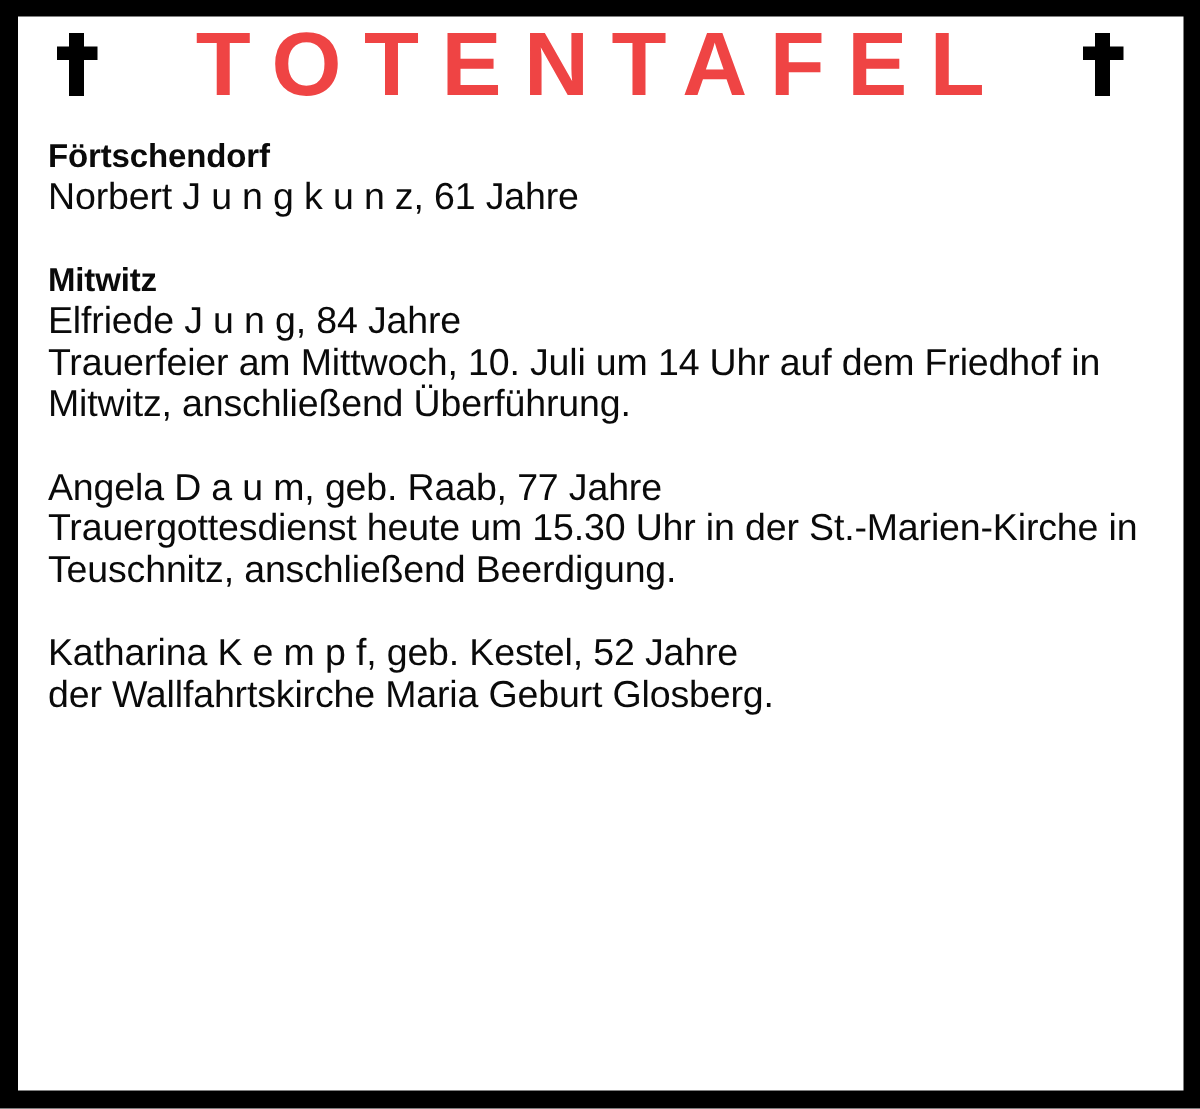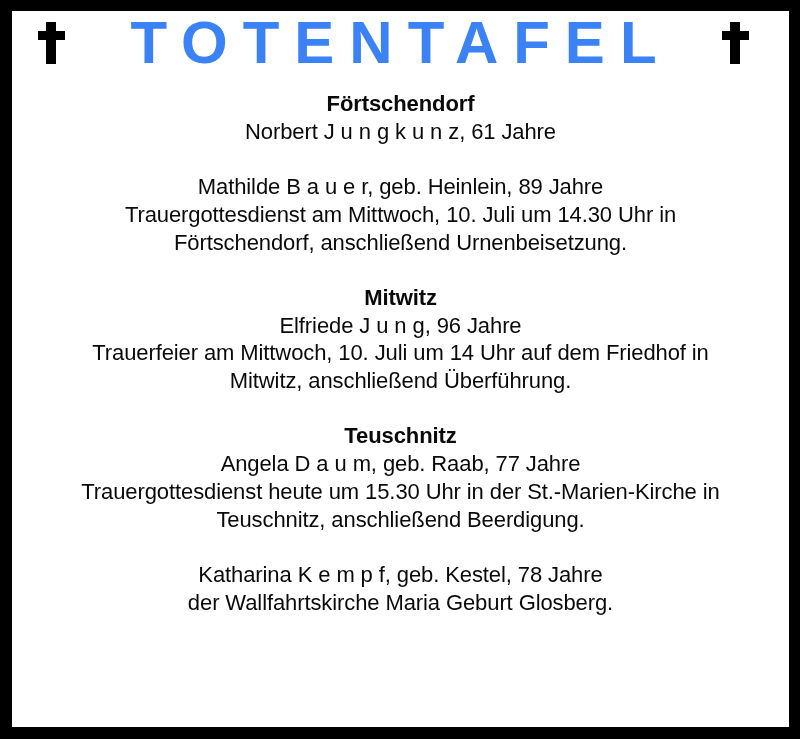--- a/index.html
+++ b/index.html
@@ -32,21 +32,21 @@
   }
   .title {
     flex: 1;
     margin: 0;
     text-align: center;
     font-size: 60px;
     font-weight: bold;
     letter-spacing: 0.25em;
     margin-right: -0.25em; 
     white-space: nowrap;
-    color: #3b82f6;
+    color: #ef4444;
   }
   
   .cross {
     position: relative;
     width: 27px;
     height: 42px;
     flex: 0 0 auto;
     margin-top: 2px;
   }
   .cross::before {
@@ -73,77 +73,70 @@
   }
   .town {
     margin: 0;
     font-size: 22px;
     line-height: 27.7px;
     font-weight: bold;
     letter-spacing: -0.1px;
     white-space: nowrap;
   }
   .line {
-    font-size: 22px;
+    font-size: 25px;
     line-height: 27.7px;
     letter-spacing: -0.1px;
     white-space: nowrap;
   }
   .entry {
     margin-bottom: 27.7px; 
   }
   section {
     margin: 0;
-    text-align: center;
   }
 </style>
 </head>
 <body>
 
 <div class="board">
 
   <div class="masthead">
     <span class="cross"></span>
     <h1 class="title">TOTENTAFEL</h1>
     <span class="cross"></span>
   </div>
 
   <div class="content">
 
     <section>
       <h2 class="town">Förtschendorf</h2>
       <div class="entry">
         <div class="line">Norbert J u n g k u n z, 61 Jahre</div>
       </div>
-      <div class="entry">
-        <div class="line">Mathilde B a u e r, geb. Heinlein, 89 Jahre</div>
-        <div class="line">Trauergottesdienst am Mittwoch, 10. Juli um 14.30 Uhr in</div>
-        <div class="line">Förtschendorf, anschließend Urnenbeisetzung.</div>
-      </div>
     </section>
 
     <section>
       <h2 class="town">Mitwitz</h2>
       <div class="entry">
-        <div class="line">Elfriede J u n g, 96 Jahre</div>
+        <div class="line">Elfriede J u n g, 84 Jahre</div>
         <div class="line">Trauerfeier am Mittwoch, 10. Juli um 14 Uhr auf dem Friedhof in</div>
         <div class="line">Mitwitz, anschließend Überführung.</div>
       </div>
     </section>
 
     <section>
-      <h2 class="town">Teuschnitz</h2>
       <div class="entry">
         <div class="line">Angela D a u m, geb. Raab, 77 Jahre</div>
         <div class="line">Trauergottesdienst heute um 15.30 Uhr in der St.-Marien-Kirche in</div>
         <div class="line">Teuschnitz, anschließend Beerdigung.</div>
       </div>
     </section>
 
     <section>
       <div class="entry">
-        <div class="line">Katharina K e m p f, geb. Kestel, 78 Jahre</div>
+        <div class="line">Katharina K e m p f, geb. Kestel, 52 Jahre</div>
         <div class="line">der Wallfahrtskirche Maria Geburt Glosberg.</div>
       </div>
     </section>
 
   </div>
 </div>
 
 </body></html>

